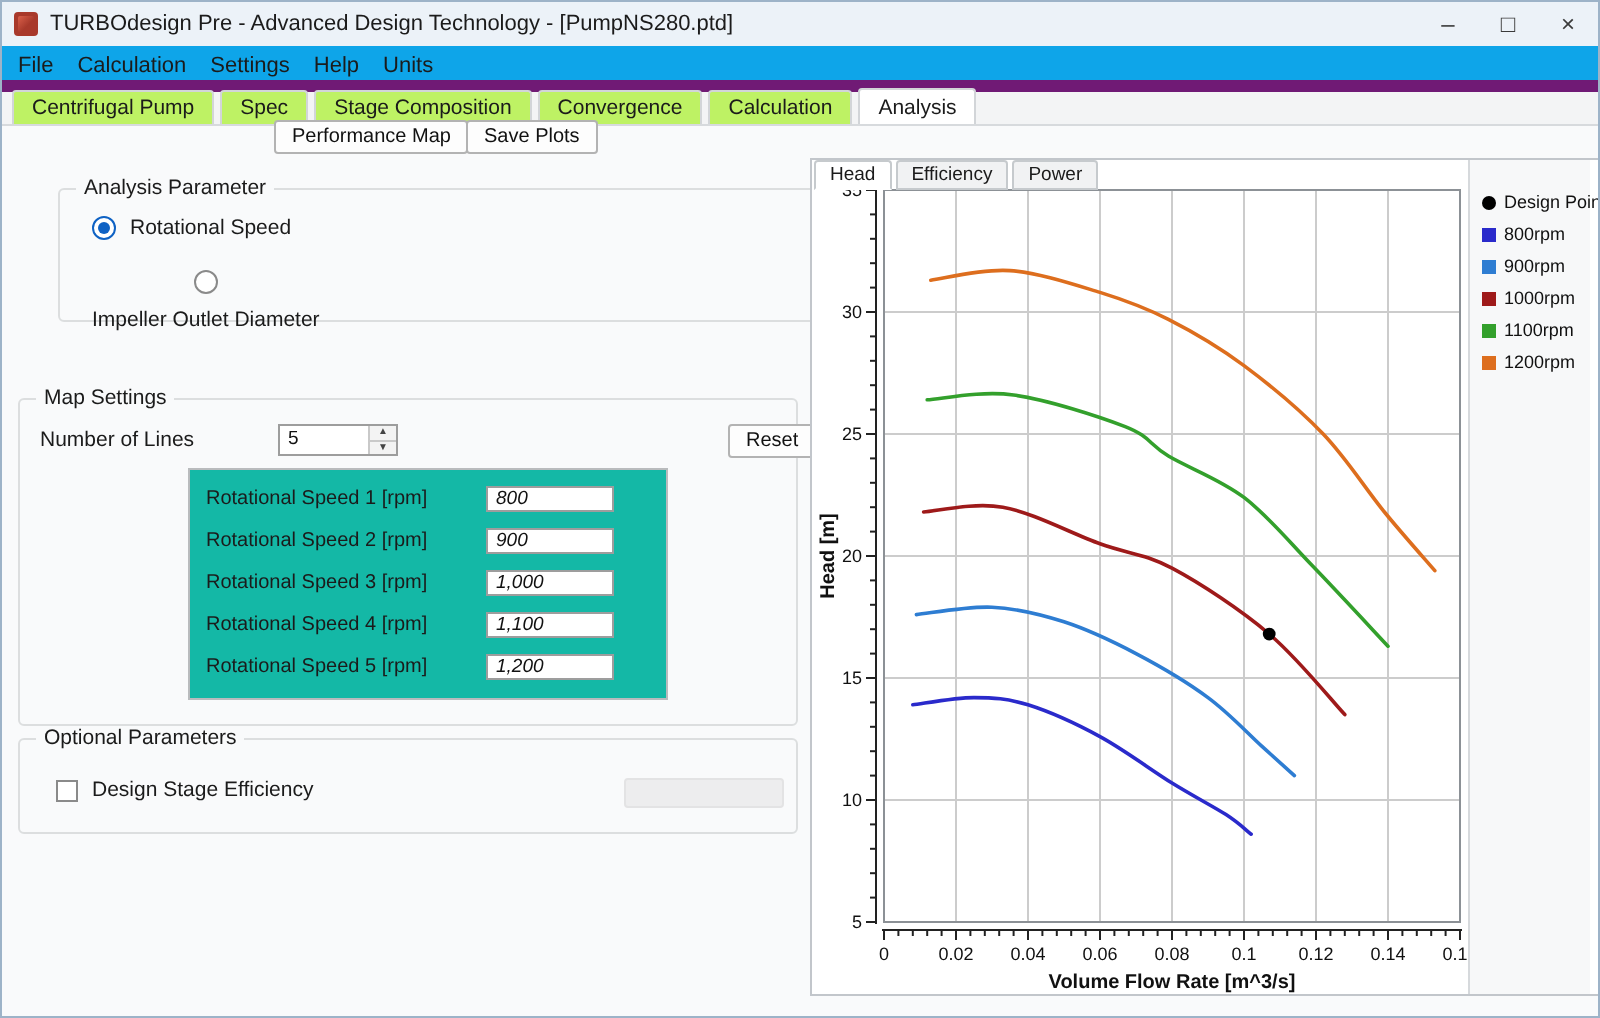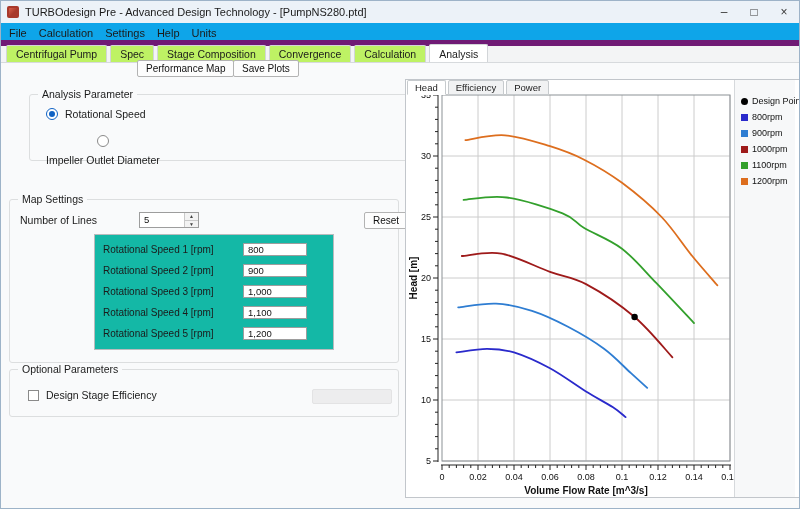--- a/index.html
+++ b/index.html
@@ -41,21 +41,21 @@
     box-sizing:border-box;position:relative;flex:0 0 auto;}
   .radio.selected{border:1px solid #0f62c4;}
   .radio.selected:after{content:"";position:absolute;left:2px;top:2px;width:6px;height:6px;
     border-radius:50%;background:#0f62c4;}
   .ctl-label{font-size:10.5px;color:#1b1b1b;white-space:nowrap;}
   .field{background:#fff;border:1px solid #9d9d9d;font-size:9.5px;color:#111;
     box-sizing:border-box;display:flex;align-items:center;padding:0 4px;}
   .inner-box{position:absolute;border:1px solid #b9bbbd;background:#14b8a6;}
   .speed-row{position:absolute;left:0;width:100%;height:14px;}
   .speed-row .ctl-label{position:absolute;left:8px;top:1px;font-size:10px;}
-  .speed-row .field{position:absolute;left:148px;top:0;width:64px;height:13px;}
+  .speed-row .field{position:absolute;left:148px;top:0;width:64px;height:13px;font-style:italic;}
   .checkbox{width:11px;height:11px;border:1px solid #8a8a8a;background:#fff;
     box-sizing:border-box;flex:0 0 auto;}
   .disabled-field{position:absolute;background:#ededee;border:1px solid #e3e3e4;
     border-radius:2px;}
   .spinner{position:absolute;display:flex;width:60px;height:16px;background:#fff;
     border:1px solid #9d9d9d;box-sizing:border-box;}
   .spinner .val{flex:1;font-size:9.5px;padding:1px 0 0 4px;color:#111;}
   .spin-btns{width:13px;display:flex;flex-direction:column;border-left:1px solid #c9c9c9;}
   .spin-btn{flex:1;font-size:5px;line-height:6px;text-align:center;color:#444;background:#f3f3f3;}
   .spin-btn + .spin-btn{border-top:1px solid #c9c9c9;}

